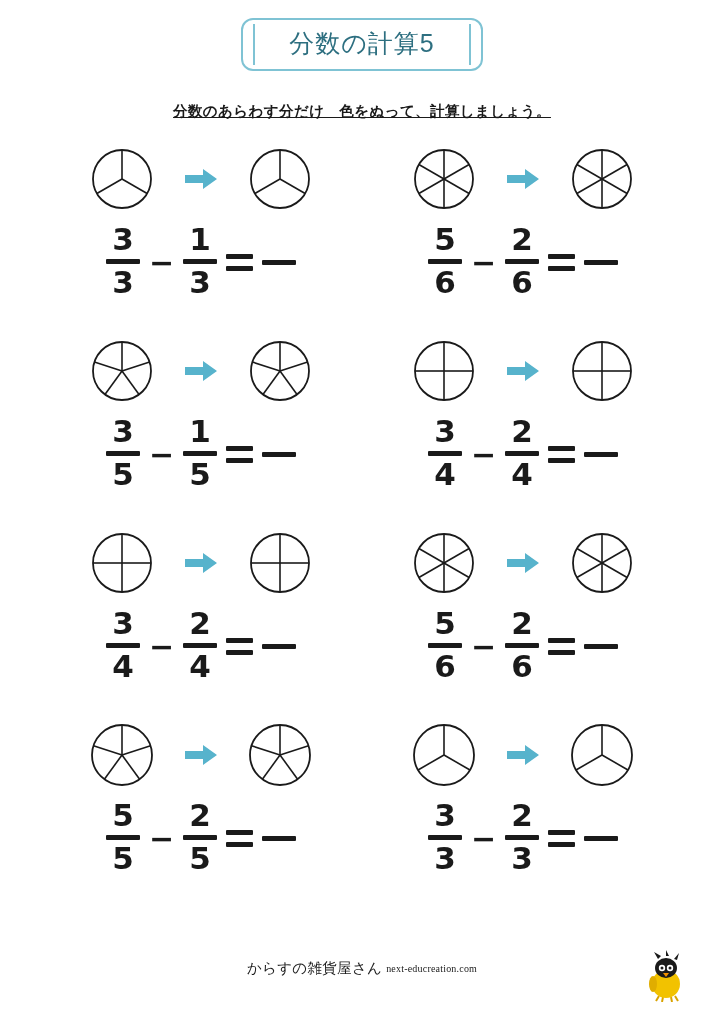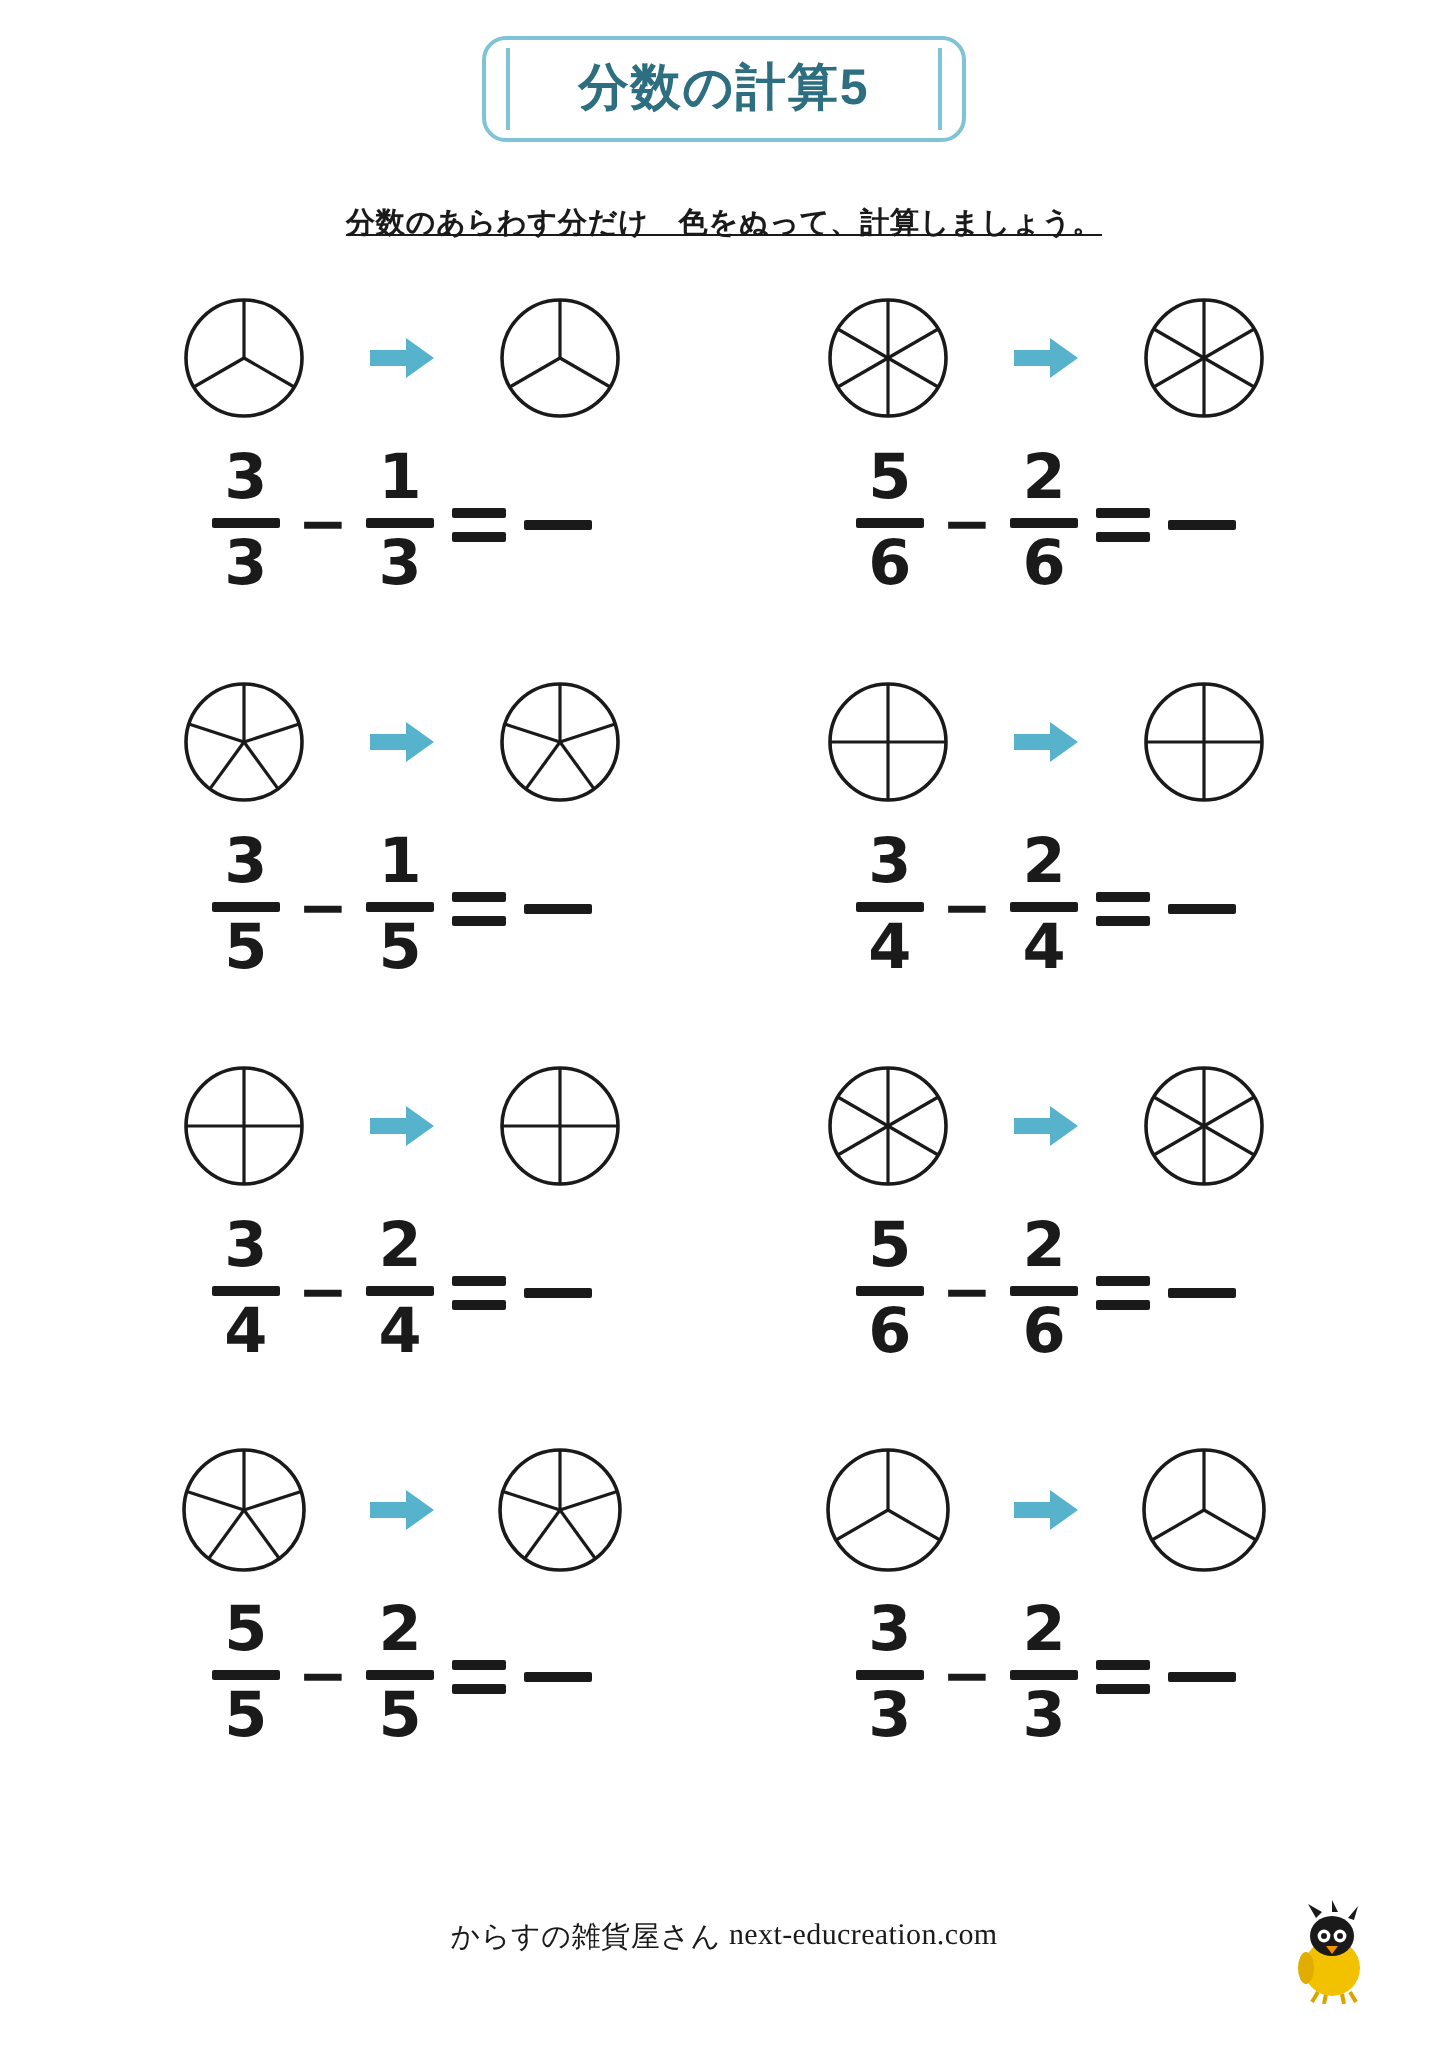--- a/index.html
+++ b/index.html
@@ -37,21 +37,21 @@
     position: absolute;
     top: 4px;
     bottom: 4px;
     width: 0;
     border-left: 2px solid #7fc3d4;
   }
   .title-box::before { left: 10px; }
   .title-box::after  { right: 10px; }
   .title-text {
     font-size: 25px;
-    font-weight: bold;
+    font-weight: normal;
     color: #2d6f80;
     letter-spacing: 1px;
     white-space: nowrap;
   }
 
   
   .instruction {
     position: absolute;
     top: 102px;
     left: 0;
@@ -172,21 +172,21 @@
     left: 0;
     width: 724px;
     display: flex;
     align-items: center;
     justify-content: center;
     gap: 4px;
     font-size: 14.5px;
     color: #1a1a1a;
   }
   .footer .shop { letter-spacing: 0.3px; }
-  .footer .site { font-family: "Liberation Serif", serif; font-size: 15px; letter-spacing: 0.2px; }
+  .footer .site { font-family: "Liberation Serif", serif; font-size: 10px; letter-spacing: 0.2px; }
   .bird {
     position: absolute;
     right: 36px;
     bottom: 22px;
     width: 44px;
     height: 52px;
   }
 </style>
 </head>
 <body>

